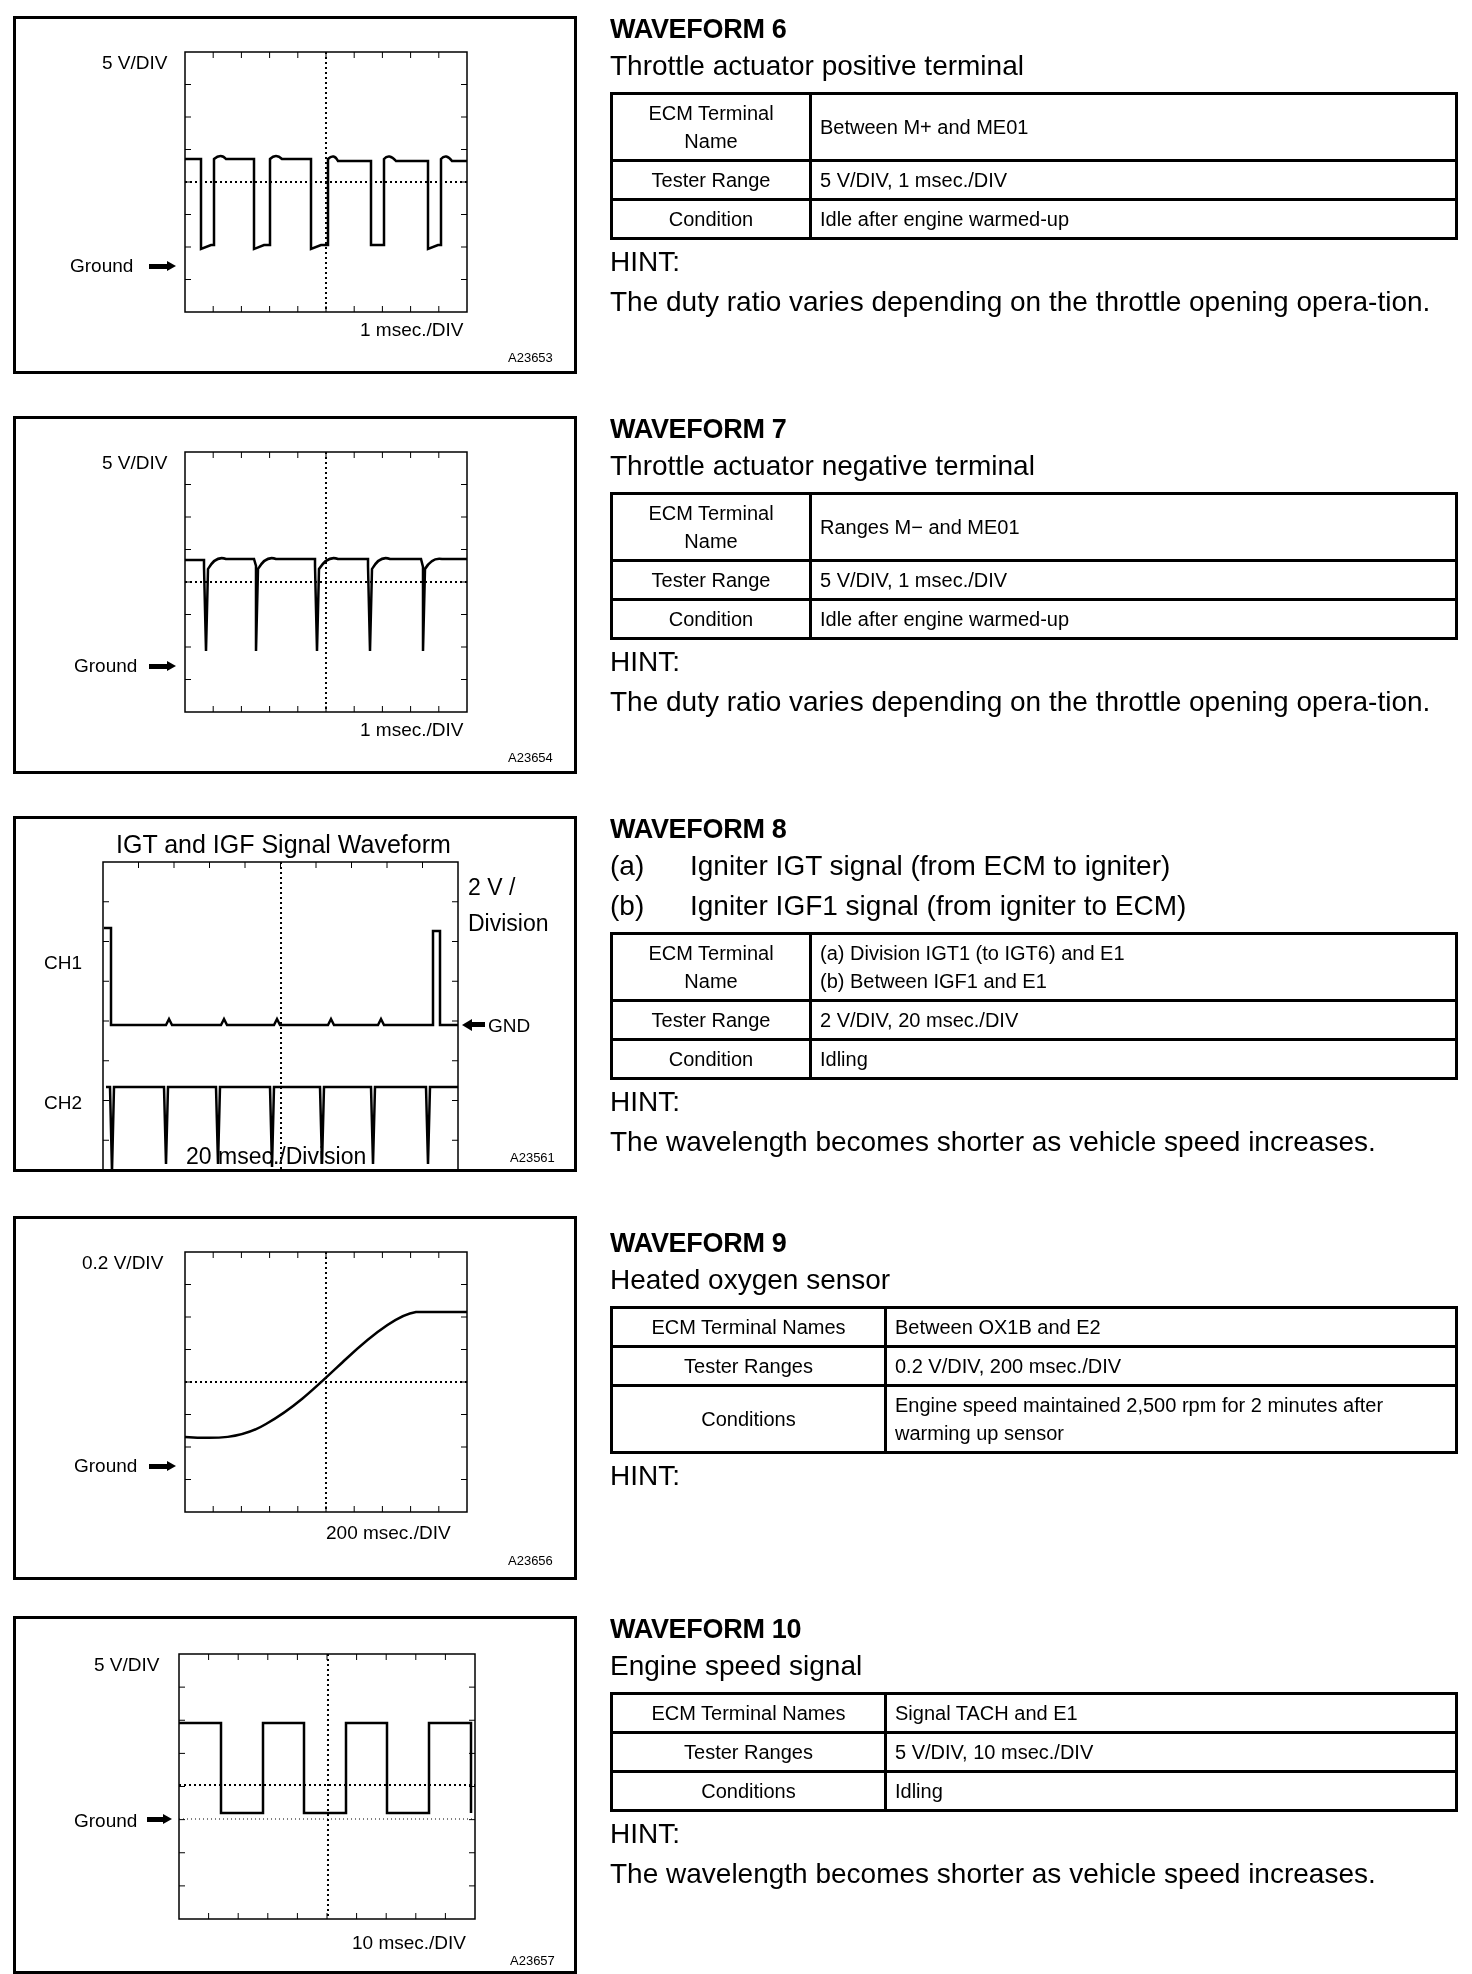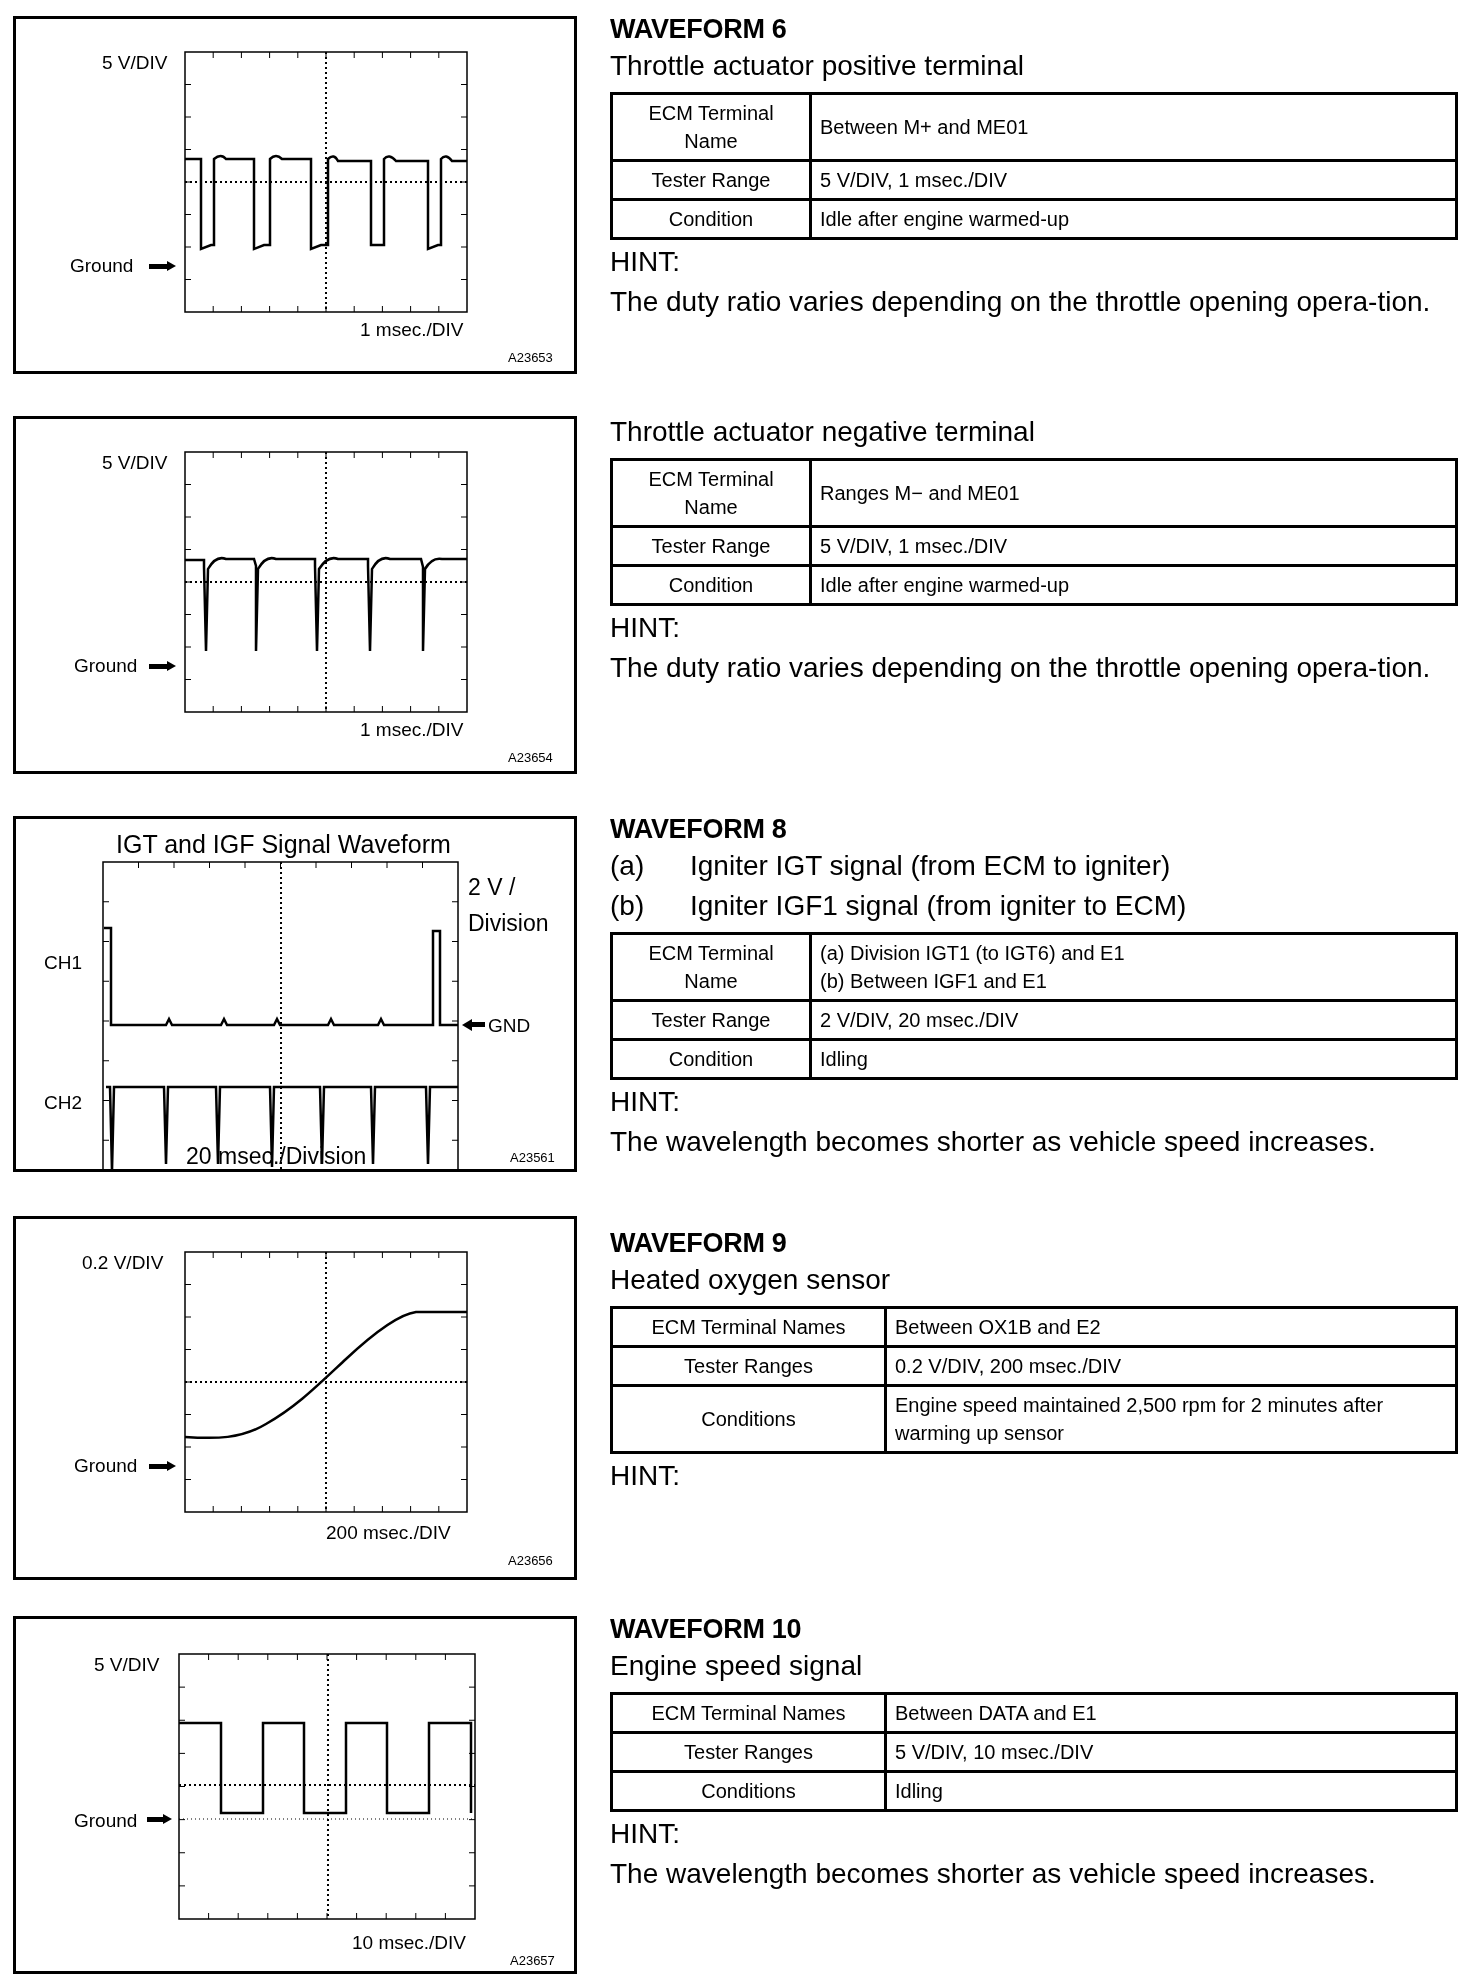--- a/index.html
+++ b/index.html
@@ -133,20 +133,21 @@
       <path fill="none" stroke="#000" stroke-width="2.5" d="M169,141 H188 V148 L190,232 L192,150 Q200,136 210,140 H238 L240,147 V232 L242,150 Q250,136 260,140 H299 V147 L301,232 L303,150 Q312,136 322,140 H352 V147 L354,232 L356,150 Q364,136 374,140 H405 L407,148 V232 L409,150 Q416,138 426,140 H451"></path>
       <polygon points="151,242 160,247 151,252" fill="#000"></polygon>
       <rect x="133" y="245" width="18" height="5" fill="#000"></rect>
       <text class="svgtext" x="86" y="50" font-size="19">5 V/DIV</text>
       <text class="svgtext" x="58" y="253" font-size="19">Ground</text>
       <text class="svgtext" x="344" y="317" font-size="19">1 msec./DIV</text>
       <text class="svgtext" x="492" y="343" font-size="13">A23654</text>
     </svg>
   </div>
   <div class="text-col" style="top:12px;">
+    <div class="wf-title">WAVEFORM 7</div>
     <div class="wf-sub">Throttle actuator negative terminal</div>
     <table class="spec">
       <tbody>
           <tr>
             <td class="k" style="width:180px;">ECM Terminal Name</td>
             <td>Ranges M− and ME01</td>
           </tr>
       <tr>
             <td class="k">Tester Range</td>
             <td>5 V/DIV, 1 msec./DIV</td>
@@ -365,21 +366,21 @@
       <text class="svgtext" x="494" y="346" font-size="13">A23657</text>
     </svg>
   </div>
   <div class="text-col" style="top:12px;">
     <div class="wf-title">WAVEFORM 10</div>
     <div class="wf-sub">Engine speed signal</div>
     <table class="spec">
       <tbody>
           <tr>
             <td class="k" style="width:255px;">ECM Terminal Names</td>
-            <td>Between DATA and E1</td>
+            <td>Signal TACH and E1</td>
           </tr>
       <tr>
             <td class="k">Tester Ranges</td>
             <td>5 V/DIV, 10 msec./DIV</td>
           </tr>
       <tr>
             <td class="k">Conditions</td>
             <td>Idling</td>
           </tr>
     </tbody>

